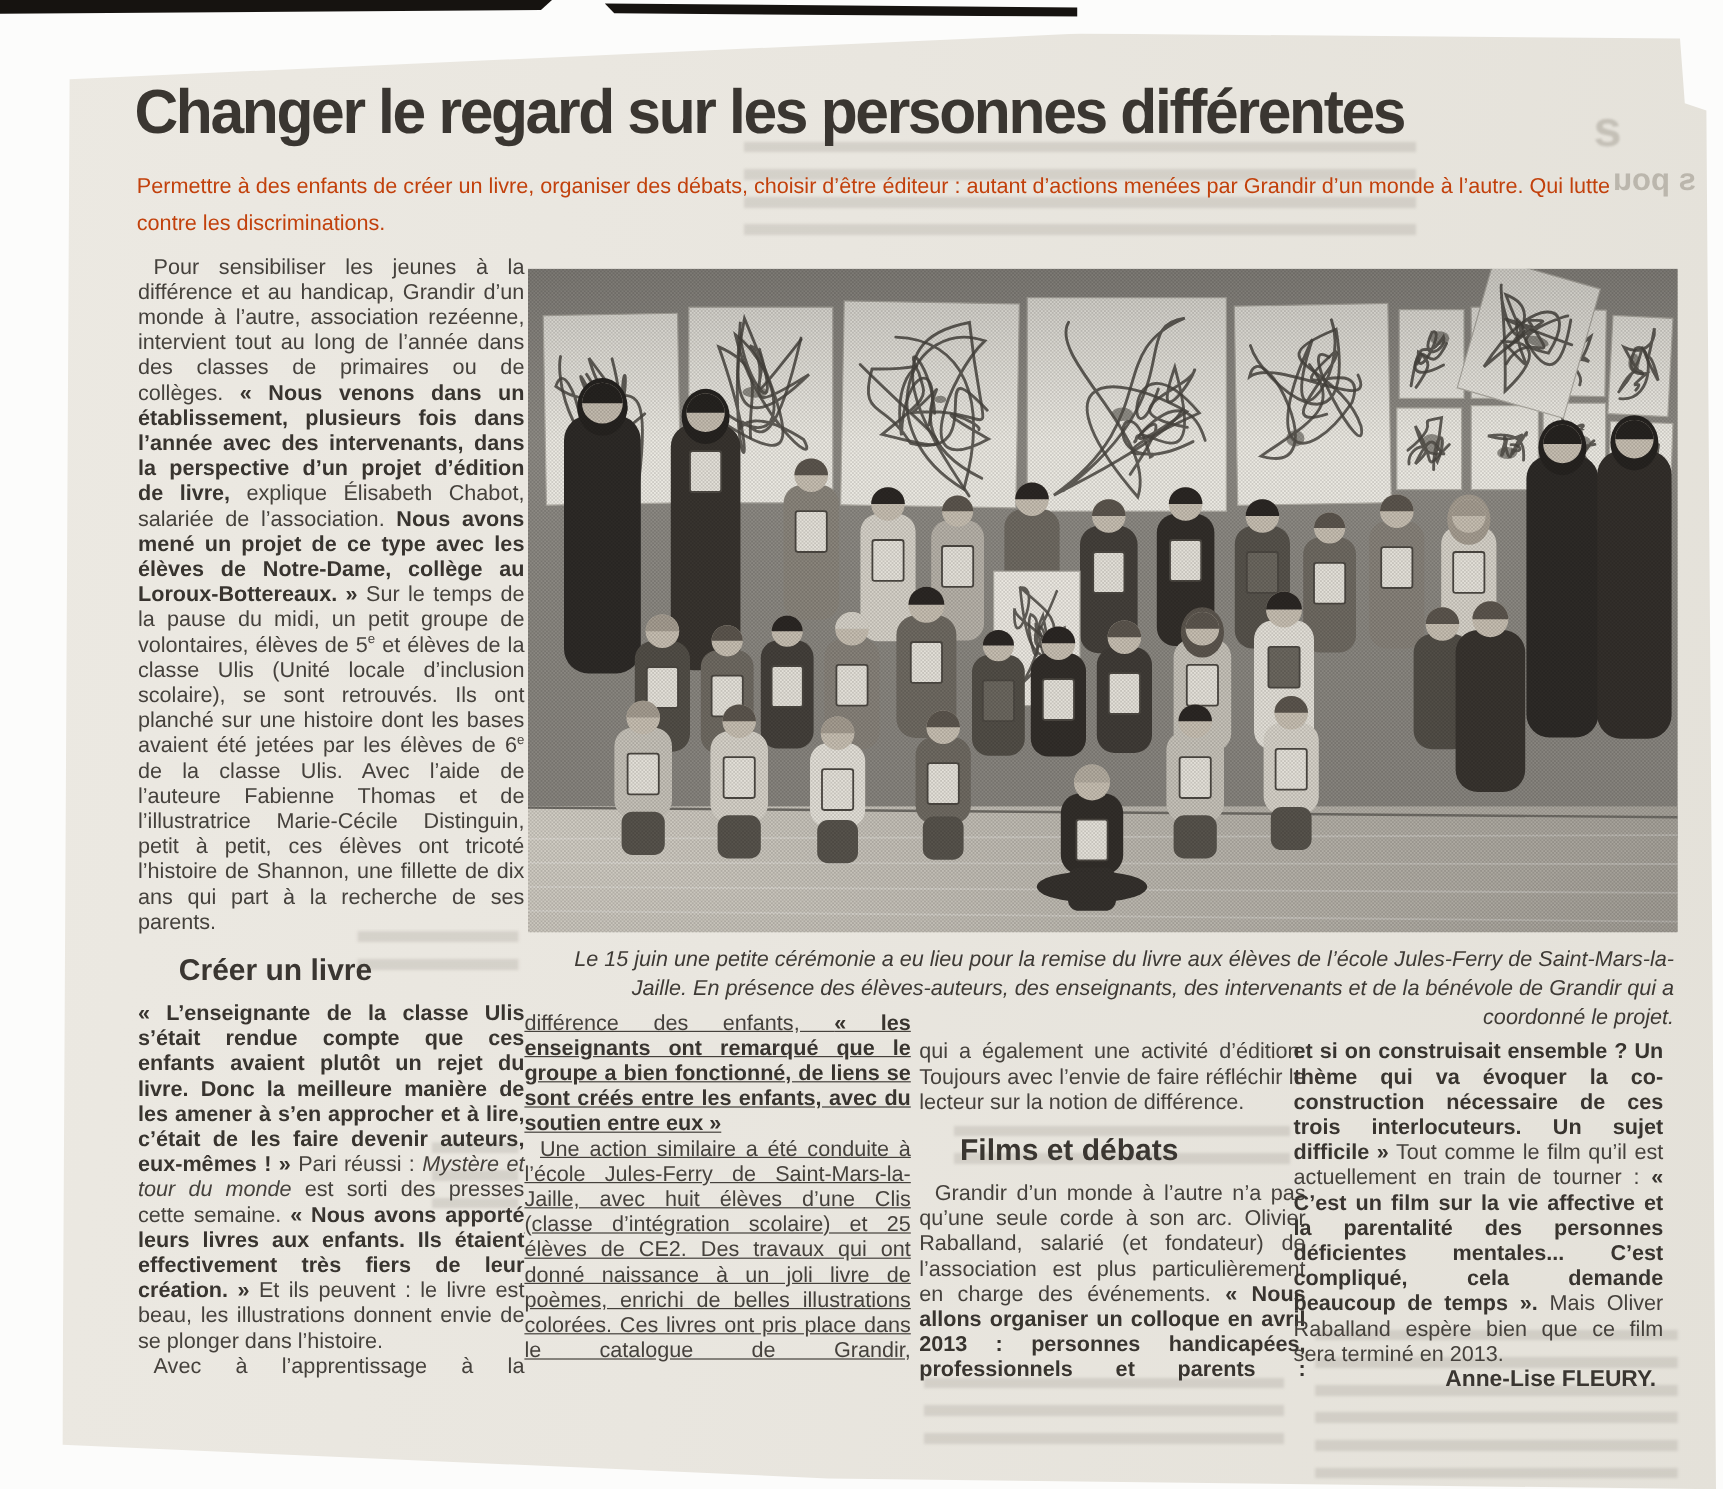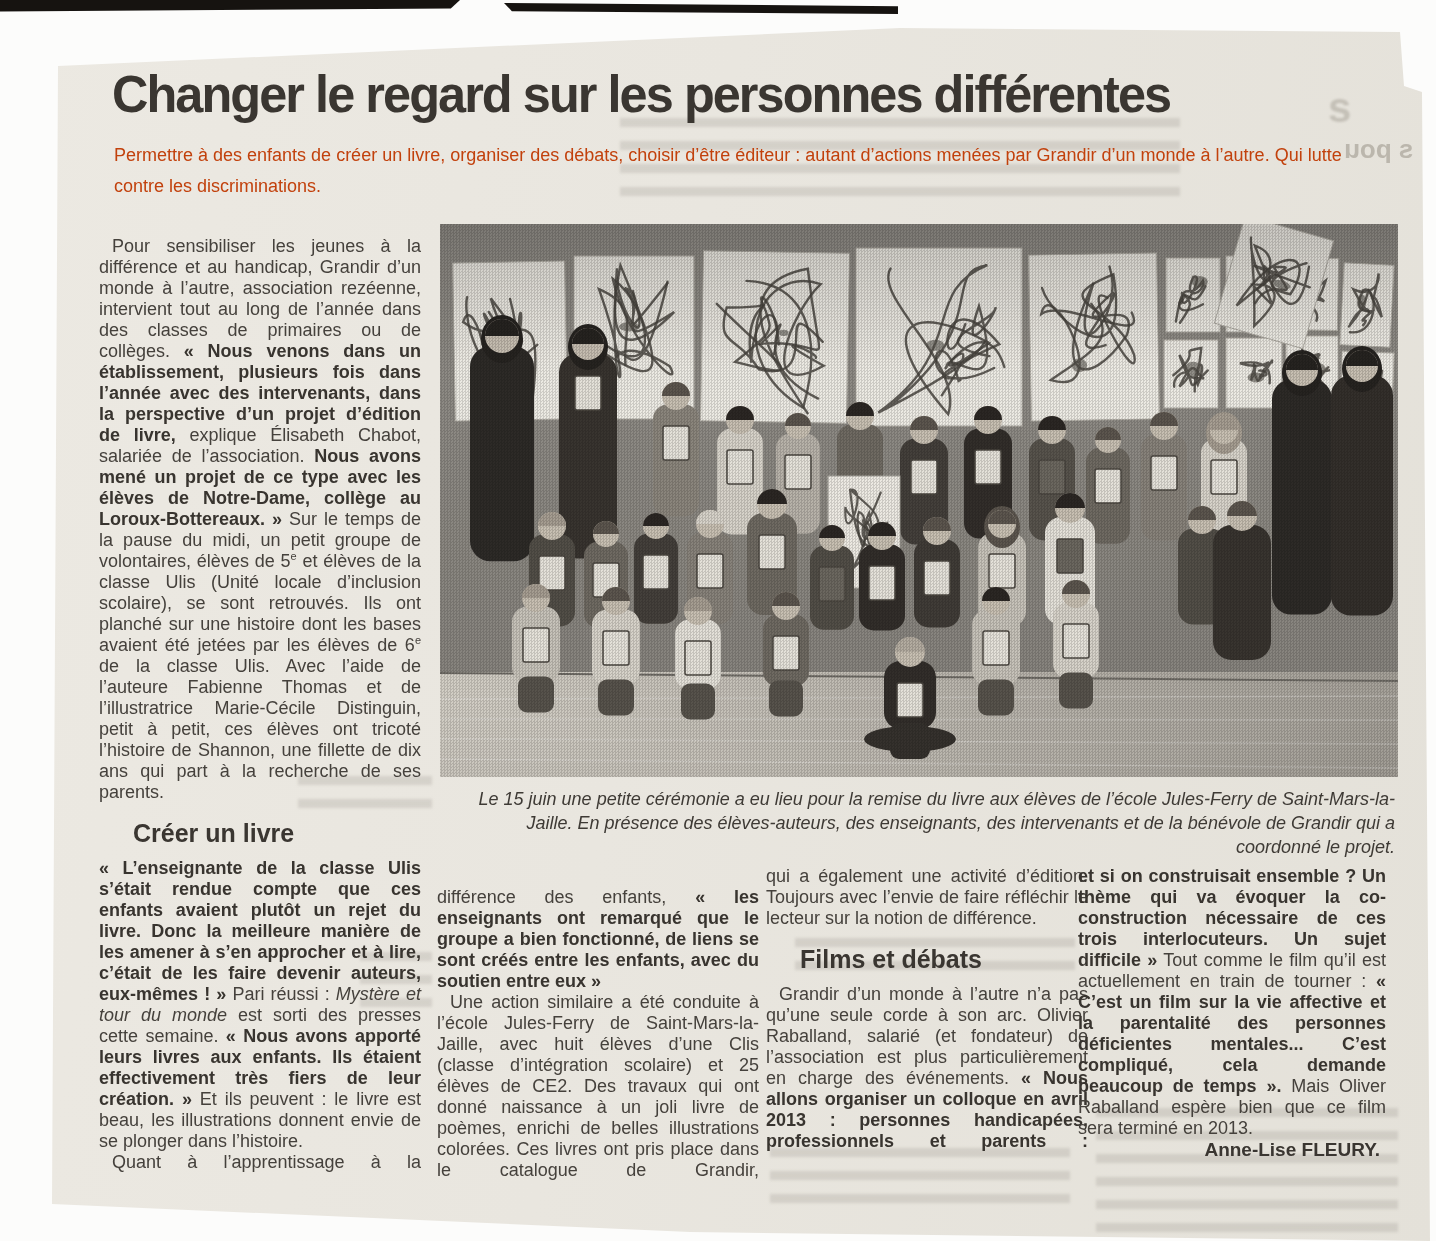--- a/index.html
+++ b/index.html
@@ -10,22 +10,22 @@
     clip-path:polygon(58px 66px,900px 28px,1400px 32px,1404px 86px,1422px 92px,1430px 1241px,690px 1232px,52px 1204px);}
   .strip{position:absolute;background:#161310;}
   .strip1{left:0;top:0;width:460px;height:12px;clip-path:polygon(0 0,100% 0,98% 70%,0 95%);}
   .strip2{left:504px;top:1px;width:394px;height:13px;clip-path:polygon(0 15%,100% 40%,100% 100%,2% 78%);}
   .headline{position:absolute;left:112px;top:64px;margin:0;width:1280px;
     font-size:52px;font-weight:bold;letter-spacing:-2px;color:var(--headline-ink,#3a3631);
     white-space:nowrap;transform:scaleX(.97);transform-origin:left center;z-index:3;}
   .standfirst{position:absolute;left:114px;top:140px;margin:0;width:1230px;
     font-size:18px;line-height:31px;color:#c2410c;z-index:3;}
   .col{position:absolute;z-index:3;color:var(--ink,#45413c);}
-  .col1{left:99px;top:212px;width:322px;margin-top:24px;}
-  .col2{left:437px;top:887px;width:322px;}
+  .col1{left:115px;top:212px;width:322px;}
+  .col2{left:437px;top:842px;width:322px;text-decoration:underline;}
   .col3{left:766px;top:866px;width:322px;}
   .col4{left:1078px;top:866px;width:308px;}
   .para{margin:0;font-size:18px;line-height:21px;text-align:justify;hyphens:auto;}
   .para.ind{text-indent:13px;}
   .para.stretch{text-align-last:justify;}
   .b{font-weight:bold;color:#38342f;}
   .i{font-style:italic;}
   .sup{vertical-align:super;font-size:11px;line-height:0;}
   .xhead{margin:16px 0 10px 34px;font-size:25px;font-weight:bold;color:var(--headline-ink,#3a3631);}
   .byline{text-align:right;padding-right:6px;font-size:19px;font-weight:bold;color:var(--headline-ink,#3a3631);}
@@ -65,21 +65,21 @@
   <div class="ghost-text" style="left:1328px;top:84px;font-size:42px;filter:blur(1px);color:rgba(128,121,110,.32);">s</div>
   <div class="ghost-text mirror" style="left:1344px;top:134px;font-size:26px;">s pou</div>
 
   <h1 class="headline">Changer le regard sur les personnes différentes</h1>
   <p class="standfirst">Permettre à des enfants de créer un livre, organiser des débats, choisir d’être éditeur : autant d’actions menées par Grandir d’un monde à l’autre. Qui lutte contre les discriminations.</p>
 
   <div class="col col1">
     <p class="para ind"><span>Pour sensibiliser les jeunes à la différence et au handicap, Grandir d’un monde à l’autre, association rezéenne, intervient tout au long de l’année dans des classes de primaires ou de collèges. </span><span class="b">« Nous venons dans un établissement, plusieurs fois dans l’année avec des intervenants, dans la perspective d’un projet d’édition de livre,</span><span> explique Élisabeth Chabot, salariée de l’association. </span><span class="b">Nous avons mené un projet de ce type avec les élèves de Notre-Dame, collège au Loroux-Bottereaux. »</span><span> Sur le temps de la pause du midi, un petit groupe de volontaires, élèves de 5</span><span class="sup">e</span><span> et élèves de la classe Ulis (Unité locale d’inclusion scolaire), se sont retrouvés. Ils ont planché sur une histoire dont les bases avaient été jetées par les élèves de 6</span><span class="sup">e</span><span> de la classe Ulis. Avec l’aide de l’auteure Fabienne Thomas et de l’illustratrice Marie-Cécile Distinguin, petit à petit, ces élèves ont tricoté l’histoire de Shannon, une fillette de dix ans qui part à la recherche de ses parents.</span></p>
     <h2 class="xhead">Créer un livre</h2>
     <p class="para"><span class="b">« L’enseignante de la classe Ulis s’était rendue compte que ces enfants avaient plutôt un rejet du livre. Donc la meilleure manière de les amener à s’en approcher et à lire, c’était de les faire devenir auteurs, eux-mêmes ! »</span><span> Pari réussi : </span><span class="i">Mystère et tour du monde</span><span> est sorti des presses cette semaine. </span><span class="b">« Nous avons apporté leurs livres aux enfants. Ils étaient effectivement très fiers de leur création. »</span><span> Et ils peuvent : le livre est beau, les illustrations donnent envie de se plonger dans l’histoire.</span></p>
-    <p class="para ind stretch"><span>Quant à l’apprentissage à la</span></p>
+    <p class="para ind stretch"><span>Avec à l’apprentissage à la</span></p>
   </div>
 
   <div class="photo">
     <div id="photoPaint" class="photo-svg">
         <svg width="958" height="553" viewBox="0 0 958 553" xmlns="http://www.w3.org/2000/svg">
           <defs>
             <linearGradient id="wg" x1="0" y1="0" x2="0" y2="1">
               <stop offset="0" stop-color="#918e88"></stop>
               <stop offset="1" stop-color="#86837d"></stop>
             </linearGradient>

